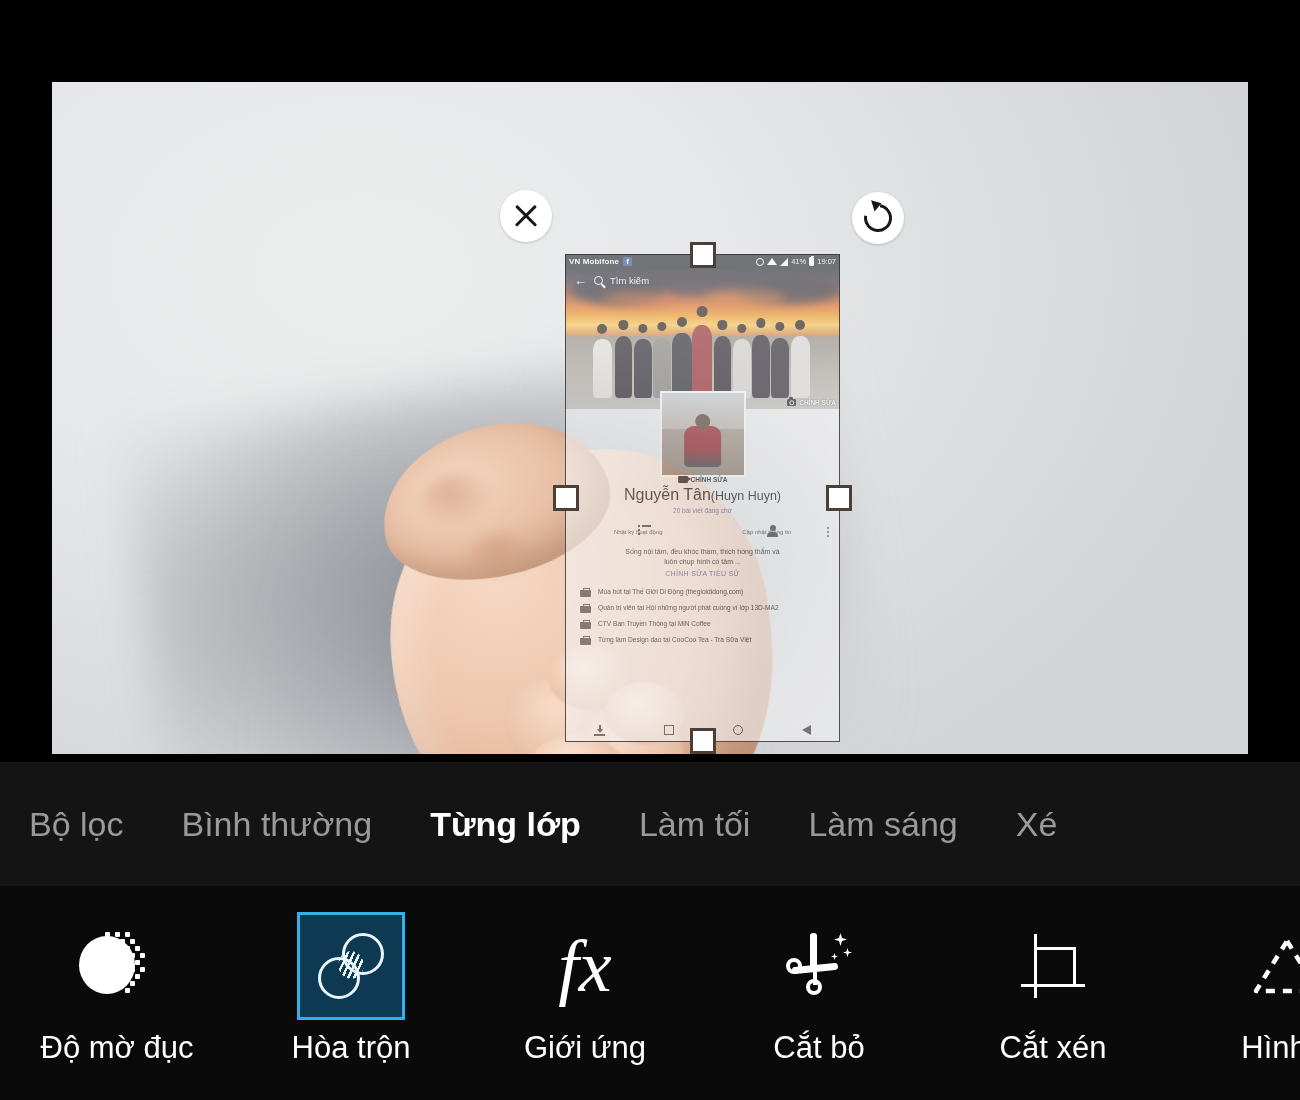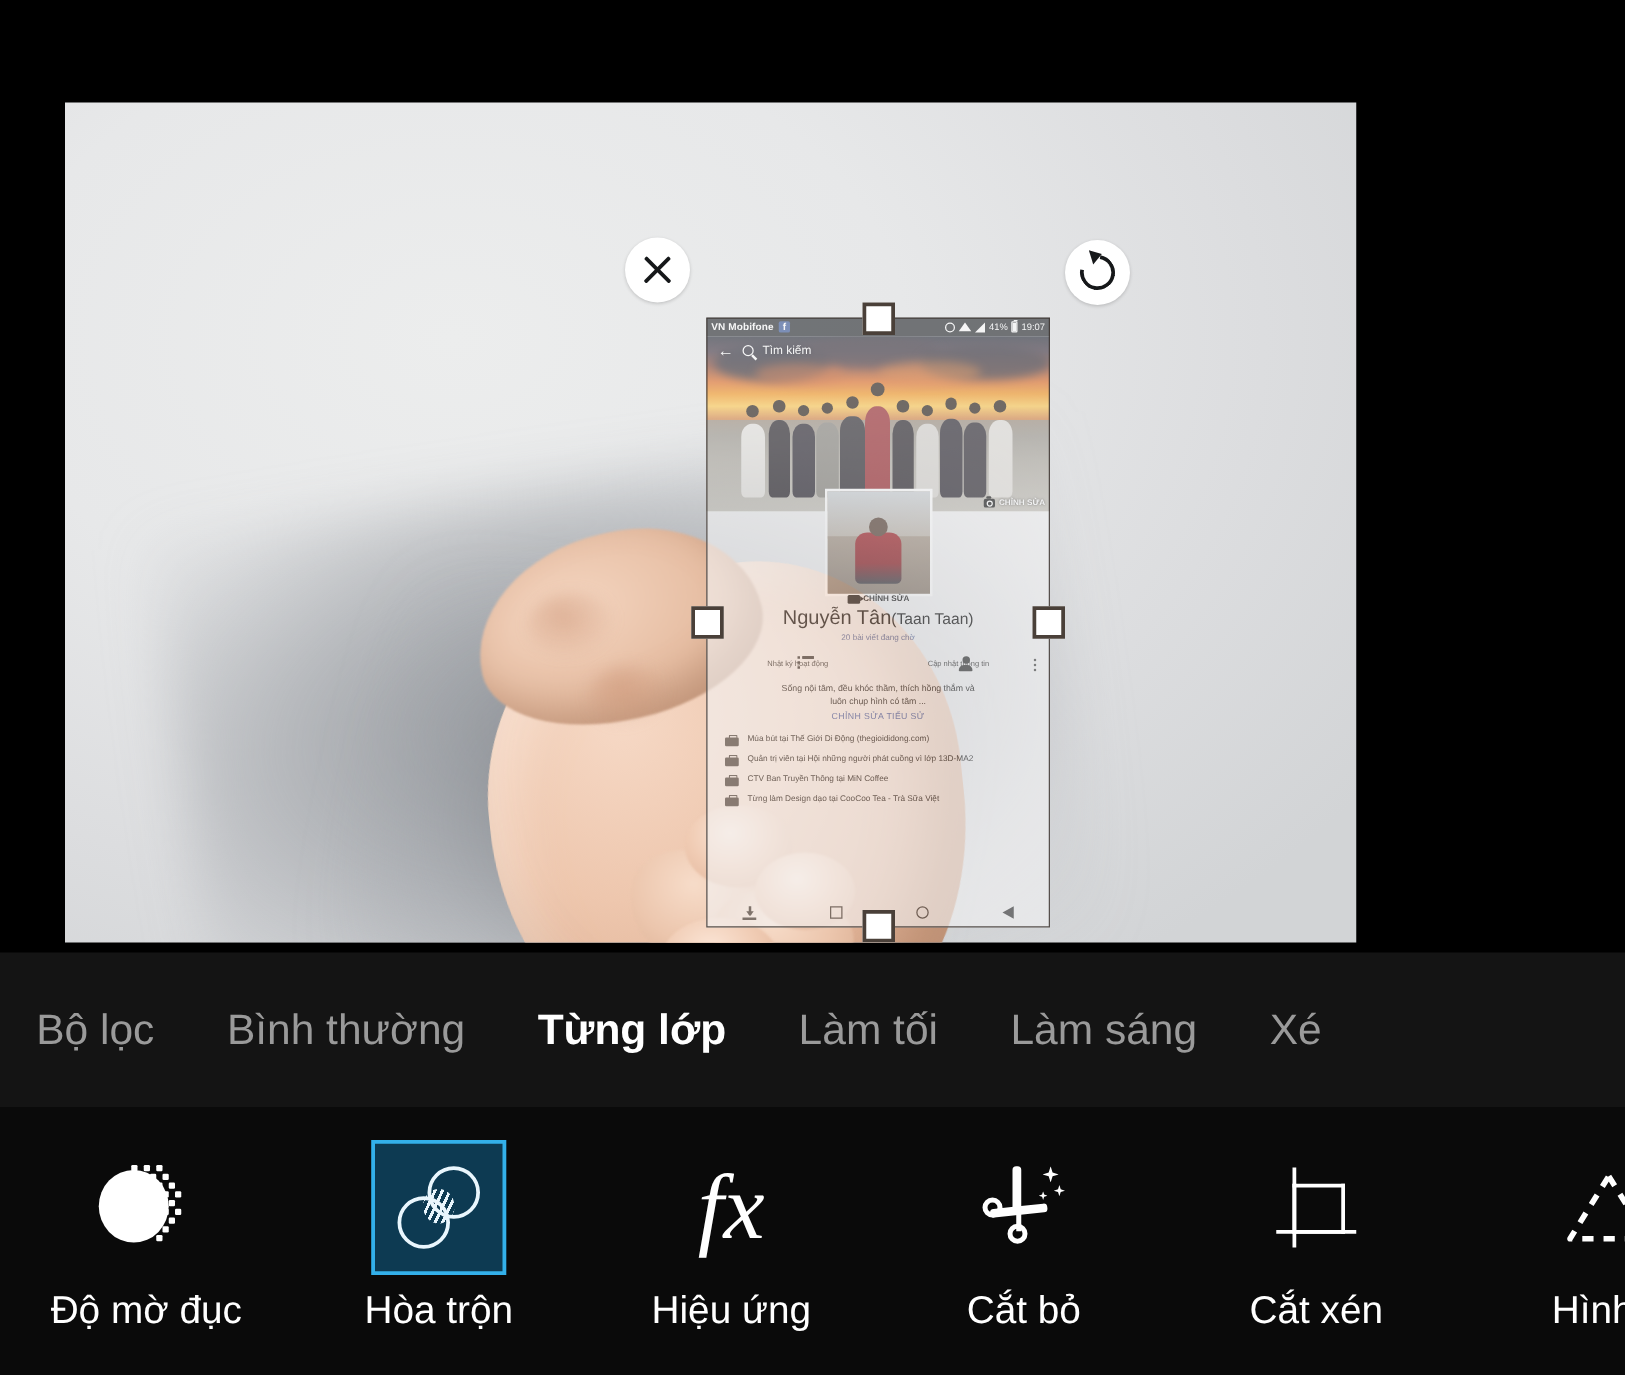--- a/index.html
+++ b/index.html
@@ -13,21 +13,21 @@
   
   #app {
     position: relative;
     width: 1300px; height: 1100px;
     background: #000;
   }
 
   
   #canvas-area {
     position: absolute;
-    left: 0; top: 0; width: 1085px; height: 762px;
+    left: 0; top: 0; width: 1300px; height: 762px;
     background: #000;
     overflow: hidden;
   }
   #photo {
     position: absolute;
     left: 52px; top: 82px;
     width: 1196px; height: 672px;
     overflow: hidden;
     background:
       radial-gradient(ellipse 900px 620px at 26% 28%, #eceded 0%, #e7e8e9 40%, #dcdddf 72%, #d2d4d6 100%);
@@ -612,21 +612,21 @@
           <div class="av-body"></div>
           <div class="av-head"></div>
         </div>
         <div class="ov-editavatar">
           <span class="vid-glyph"></span>
           <span>CHỈNH SỬA</span>
         </div>
 
         <div class="ov-body">
           <div class="ov-name">
-            <span>Nguyễn Tân</span><span class="alias">(Taan Taan)</span>
+            <span>Nguyễn Tân</span><span class="alias">(Huyn Huyn)</span>
           </div>
           <div class="ov-pending">20 bài viết đang chờ</div>
 
           <div class="ov-actions">
             <div class="ov-action">
               <span class="glyph-list">
                 <b></b><b></b><b></b><i></i><i></i><i></i>
               </span>
               <div class="ov-action-label">Nhật ký hoạt động</div>
             </div>
@@ -754,21 +754,21 @@
             <span class="hatch"></span>
         </span>
       </div>
       <div class="tool-label">Hòa trộn</div>
     </div>
 
     <div class="tool">
       <div class="tool-iconbox">
         <span class="ic-fx">fx</span>
       </div>
-      <div class="tool-label">Hiệu ứng</div>
+      <div class="tool-label">Giới ứng</div>
     </div>
 
     <div class="tool">
       <div class="tool-iconbox">
         <span class="ic-cut">
           <span class="blade"></span>
           <span class="arm"></span>
           <span class="stem"></span>
           <span class="ring r1"></span>
           <span class="ring r2"></span>

